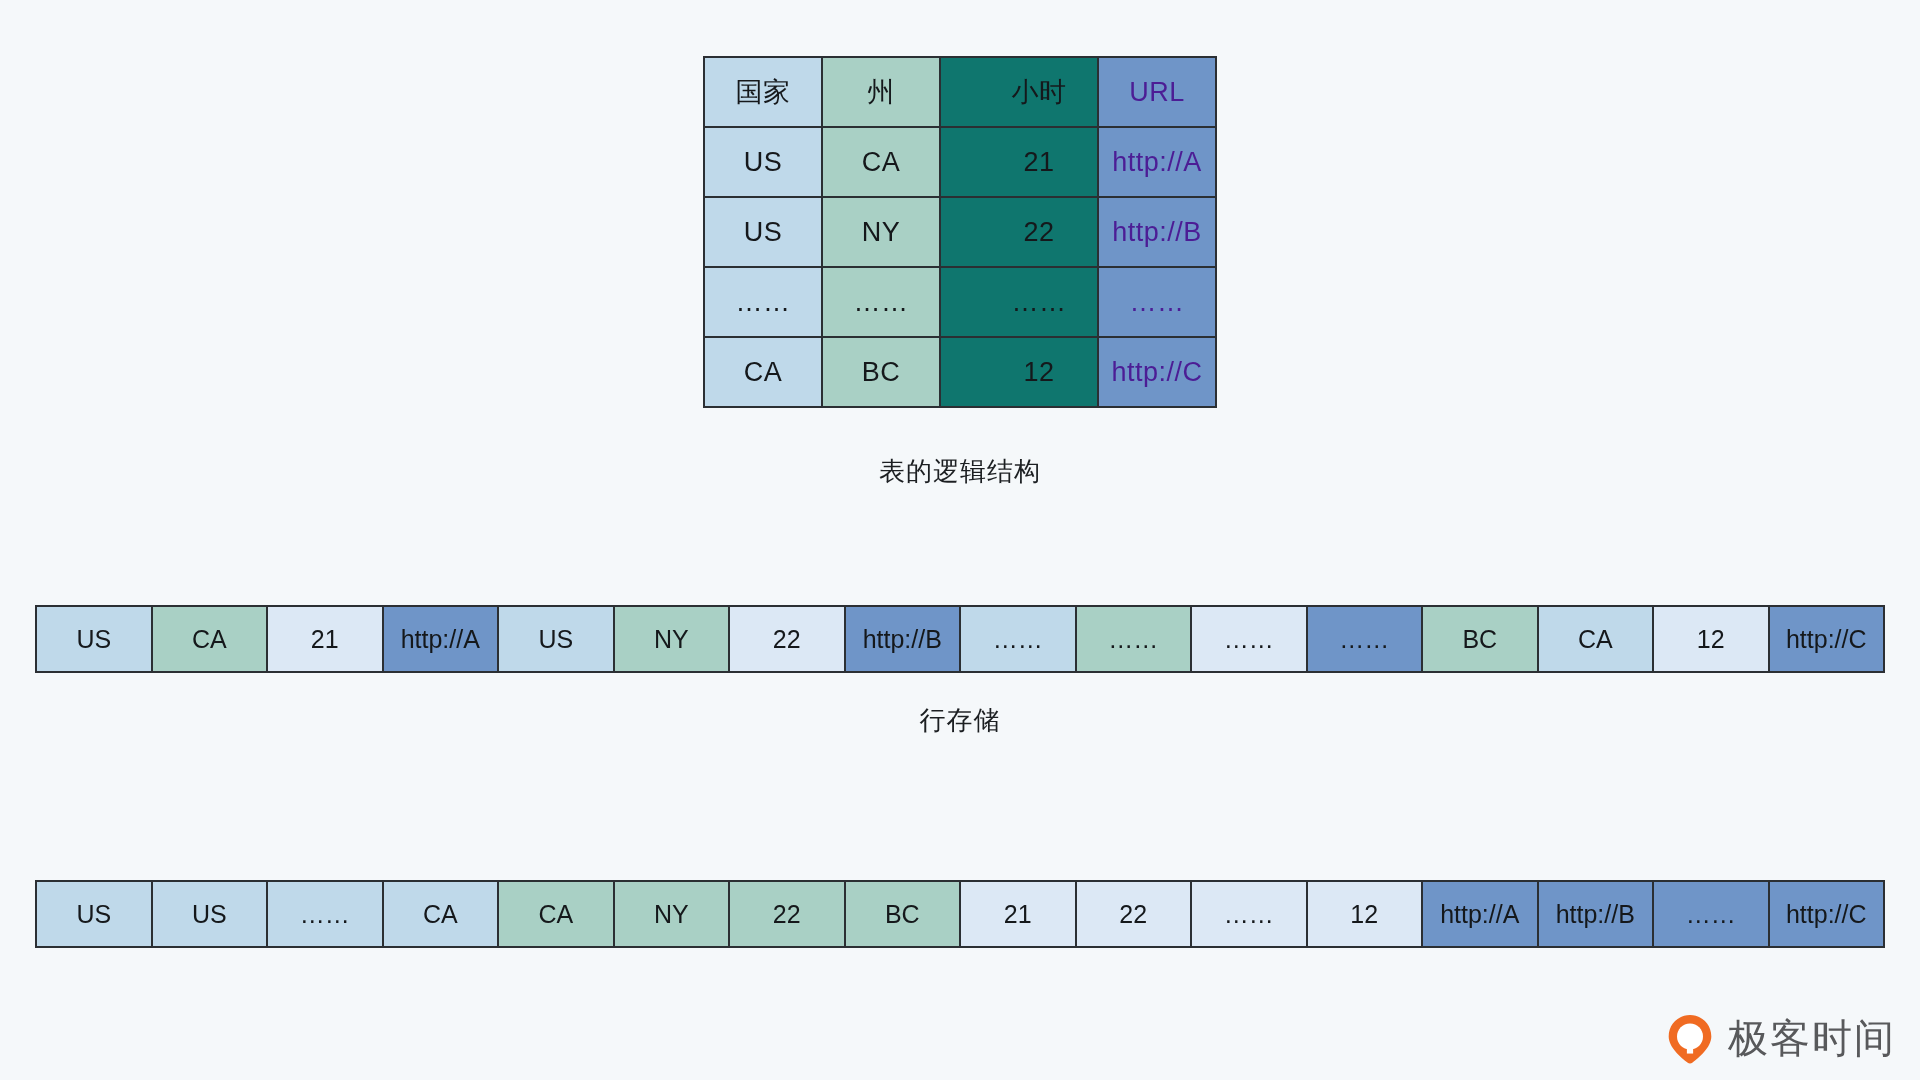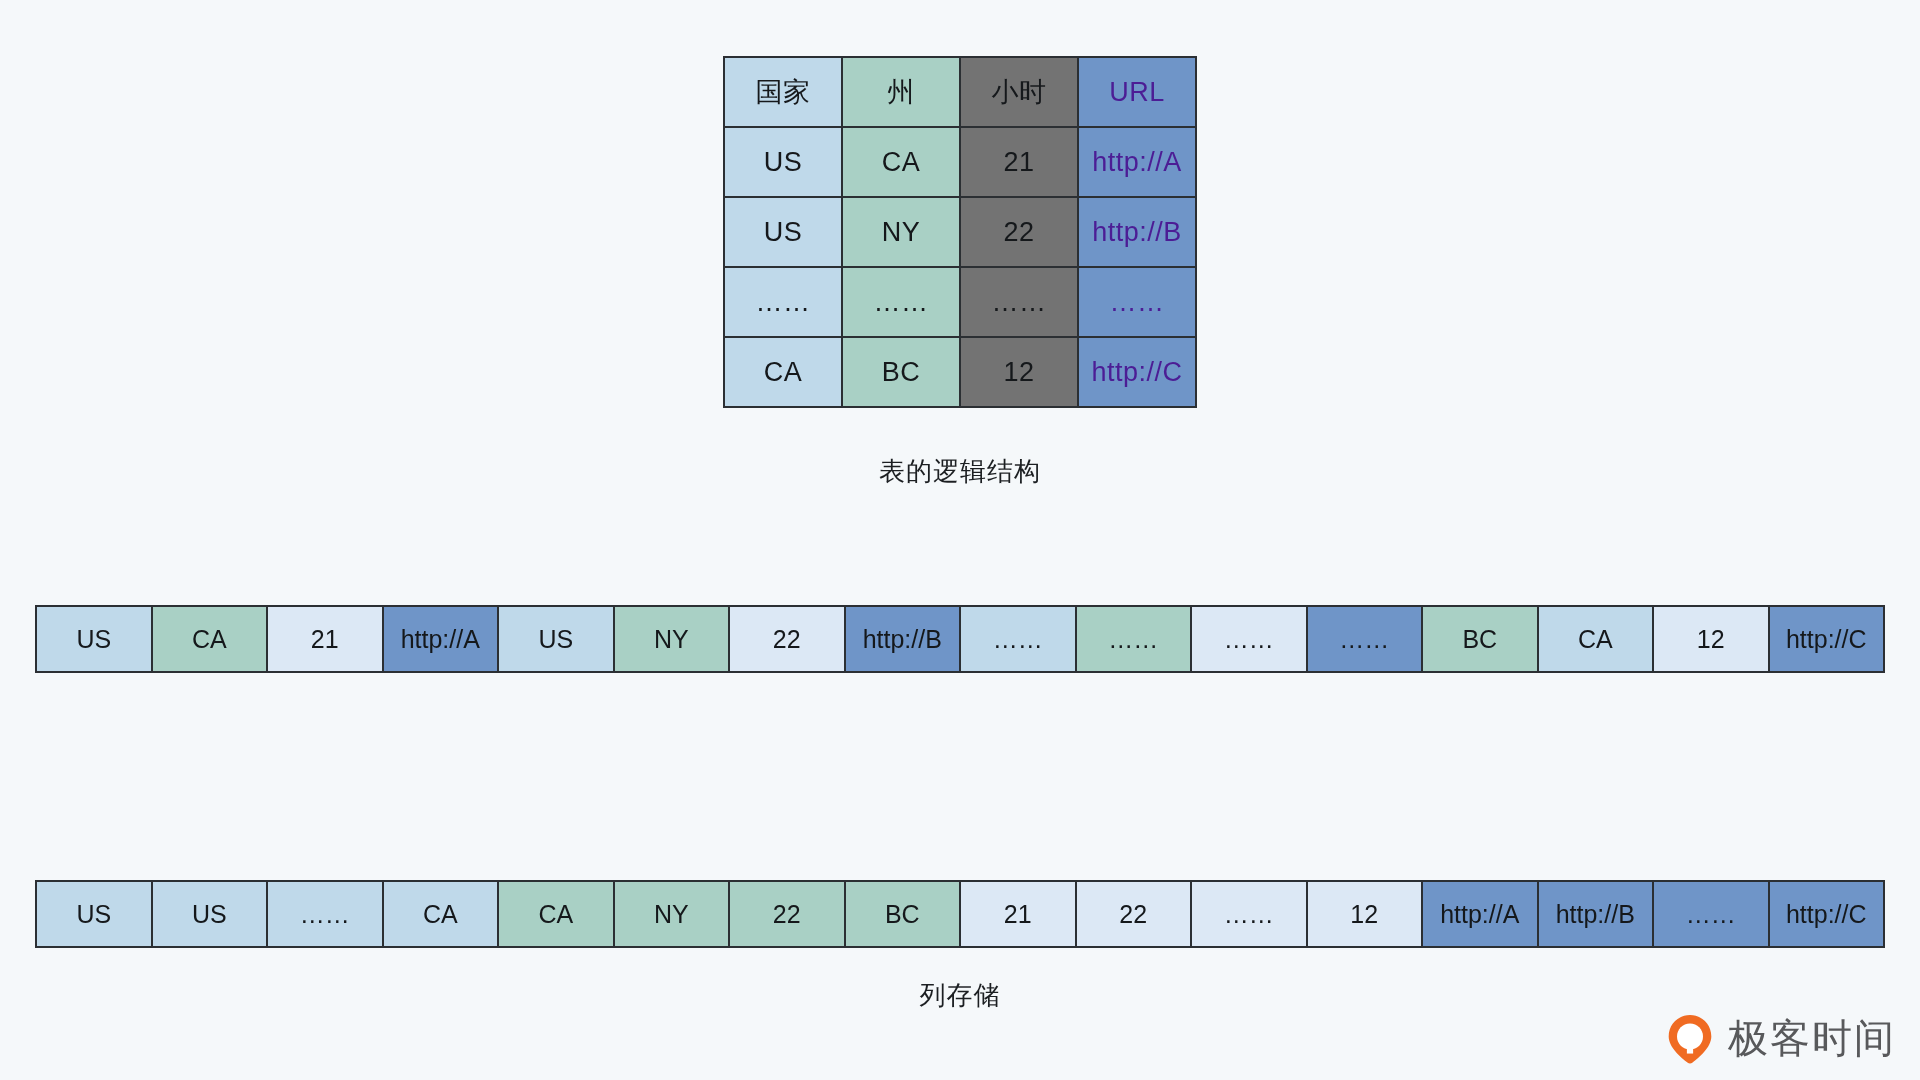--- a/index.html
+++ b/index.html
@@ -41,21 +41,21 @@
     height: 68px;
     text-align: center;
     vertical-align: middle;
     font-size: 27px;
     color: #15181b;
     letter-spacing: 0.5px;
     padding: 0;
   }
   table.logical-table td.c-country { background: #bfd9ea; }
   table.logical-table td.c-state   { background: #a9d0c5; }
-  table.logical-table td.c-hour    { background: #737373; }
+  table.logical-table td.c-hour    { background: #0f766e; padding-left: 40px; }
   table.logical-table td.c-url     { background: #6f95c8; }
   table.logical-table td.c-url     { color: #4c1d95; }
 
   .caption {
     font-size: 26px;
     color: #1c1f22;
     text-align: center;
     letter-spacing: 1px;
   }
   .cap-table   { margin-top: 46px; }
@@ -175,20 +175,21 @@
         <div class="cell k-url">http://B</div>
         <div class="cell k-country">……</div>
         <div class="cell k-state">……</div>
         <div class="cell k-hour">……</div>
         <div class="cell k-url">……</div>
         <div class="cell k-state">BC</div>
         <div class="cell k-country">CA</div>
         <div class="cell k-hour">12</div>
         <div class="cell k-url">http://C</div>
       </div>
+    <div class="caption cap-strip">行存储</div>
   </div>
 
   <div class="strip-block col-block">
     <div class="strip" id="col-storage-strip">
         <div class="cell k-country">US</div>
         <div class="cell k-country">US</div>
         <div class="cell k-country">……</div>
         <div class="cell k-country">CA</div>
         <div class="cell k-state">CA</div>
         <div class="cell k-state">NY</div>
@@ -196,21 +197,20 @@
         <div class="cell k-state">BC</div>
         <div class="cell k-hour">21</div>
         <div class="cell k-hour">22</div>
         <div class="cell k-hour">……</div>
         <div class="cell k-hour">12</div>
         <div class="cell k-url">http://A</div>
         <div class="cell k-url">http://B</div>
         <div class="cell k-url">……</div>
         <div class="cell k-url">http://C</div>
       </div>
-    <div class="caption cap-strip">列存储</div>
   </div>
 
   <div class="watermark">
     <span class="wm-logo">
       <svg viewBox="0 0 100 100" width="52" height="52" aria-hidden="true">
         <path d="M50 4 C27 4 9 22 9 45 C9 66 33 86 45 95 a8 8 0 0 0 10 0 C67 86 91 66 91 45 C91 22 73 4 50 4 Z" fill="#f06b22"></path>
         <path d="M50 20 C36 20 25 31 25 45 C25 59 36 70 50 70 C64 70 75 59 75 45 C75 31 64 20 50 20 Z" fill="#ffffff"></path>
         <path d="M44 34 L56 34 L56 78 L44 78 Z" fill="#ffffff"></path>
         <path d="M56 34 L56 72 L66 62 Z" fill="#f06b22" opacity="0"></path>
       </svg>

